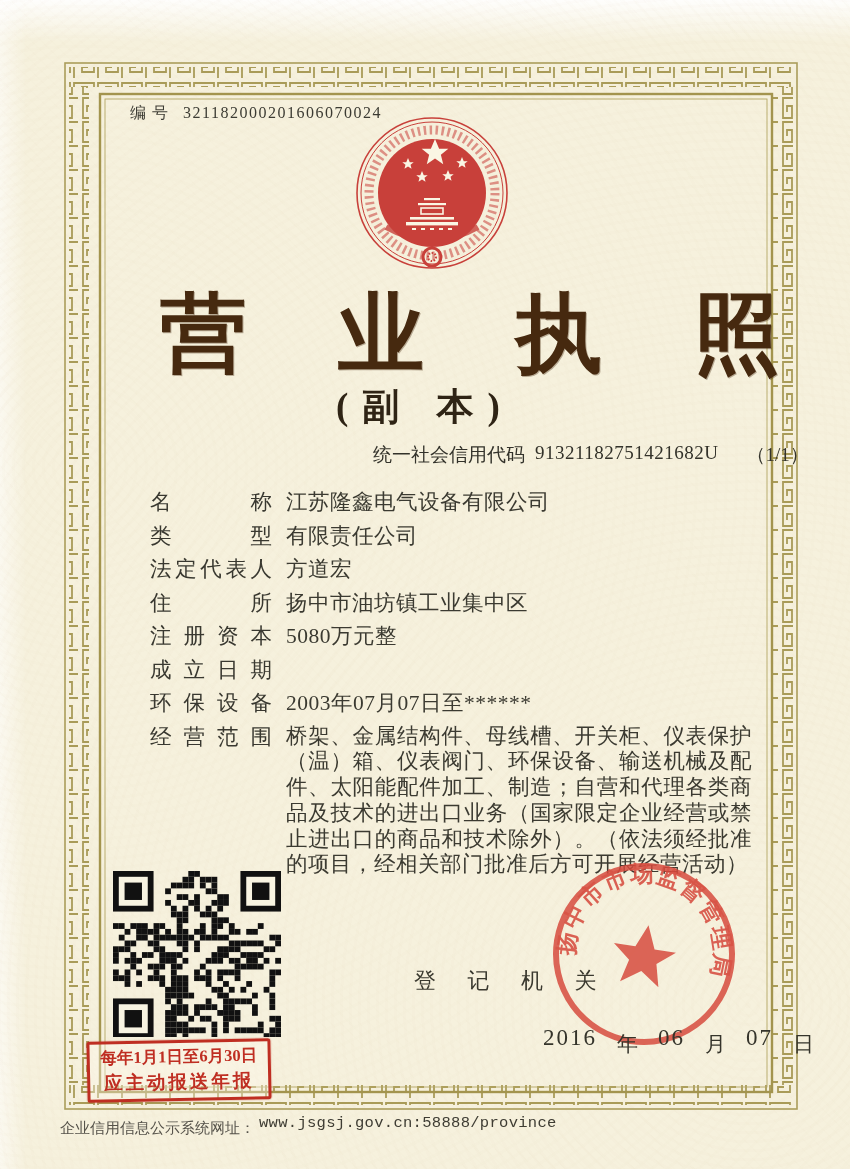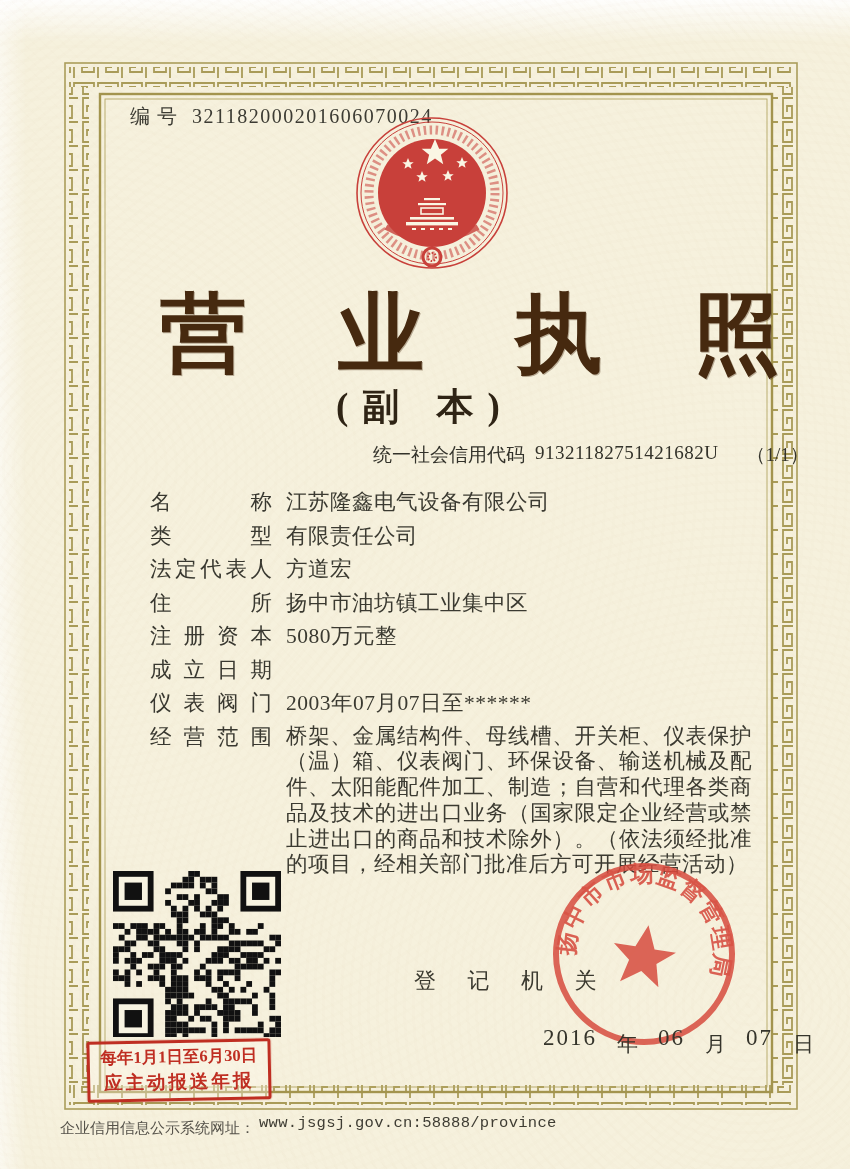--- a/index.html
+++ b/index.html
@@ -17,21 +17,21 @@
   .texture{position:absolute;inset:0;pointer-events:none;opacity:.5;
     background:
       repeating-radial-gradient(circle at 88% 86%,rgba(205,160,130,.045) 0 3px,transparent 3px 9px),
       repeating-radial-gradient(circle at 10% 40%,rgba(190,170,110,.03) 0 3px,transparent 3px 10px),
       repeating-linear-gradient(45deg,rgba(185,165,95,.035) 0 1.5px,transparent 1.5px 7px);}
   .frame{position:absolute;left:0;top:0;}
 
   .content{position:absolute;inset:0;}
   .abs{position:absolute;}
 
-  .serial{left:130px;top:103px;font-size:20px;letter-spacing:1px;color:#3c3b33;}
+  .serial{left:130px;top:103px;font-size:16px;letter-spacing:1px;color:#3c3b33;}
   .serial .num{margin-left:14px;letter-spacing:1.5px;}
 
   .emblem{left:352px;top:113px;}
 
   .title{left:0;top:276px;width:100%;text-align:center;
     font-family:"Liberation Sans","DejaVu Sans",sans-serif;
     font-weight:bold;font-size:86px;letter-spacing:34px;text-indent:34px;
     color:#46290f;text-shadow:1px 1px 0 rgba(70,41,15,.35);padding-left:45px;}
   .subtitle{left:0;top:382px;width:100%;text-align:center;
     font-size:37px;color:#2f2415;letter-spacing:14px;font-weight:600;}
@@ -154,21 +154,21 @@
       <span class="fvalue">扬中市油坊镇工业集中区</span>
     </div>
     <div class="frow">
       <span class="flabel">注册资本</span>
       <span class="fvalue">5080万元整</span>
     </div>
     <div class="frow">
       <span class="flabel">成立日期</span>
     </div>
     <div class="frow">
-      <span class="flabel">仪表阀门</span>
+      <span class="flabel">环保设备</span>
       <span class="fvalue">2003年07月07日至******</span>
     </div>
     <div class="frow">
       <span class="flabel">经营范围</span>
       <span class="fvalue scope">桥架、金属结构件、母线槽、开关柜、仪表保护（温）箱、仪表阀门、环保设备、输送机械及配件、太阳能配件加工、制造；自营和代理各类商品及技术的进出口业务（国家限定企业经营或禁止进出口的商品和技术除外）。（依法须经批准的项目，经相关部门批准后方可开展经营活动）</span>
     </div>
   </div>
 
   <svg class="abs qr" width="168" height="166" viewBox="0 0 168 166" id="qrsvg">
       <rect x="75.3103448275862" y="0" width="5.793103448275862" height="5.793103448275862" fill="#111"></rect>

